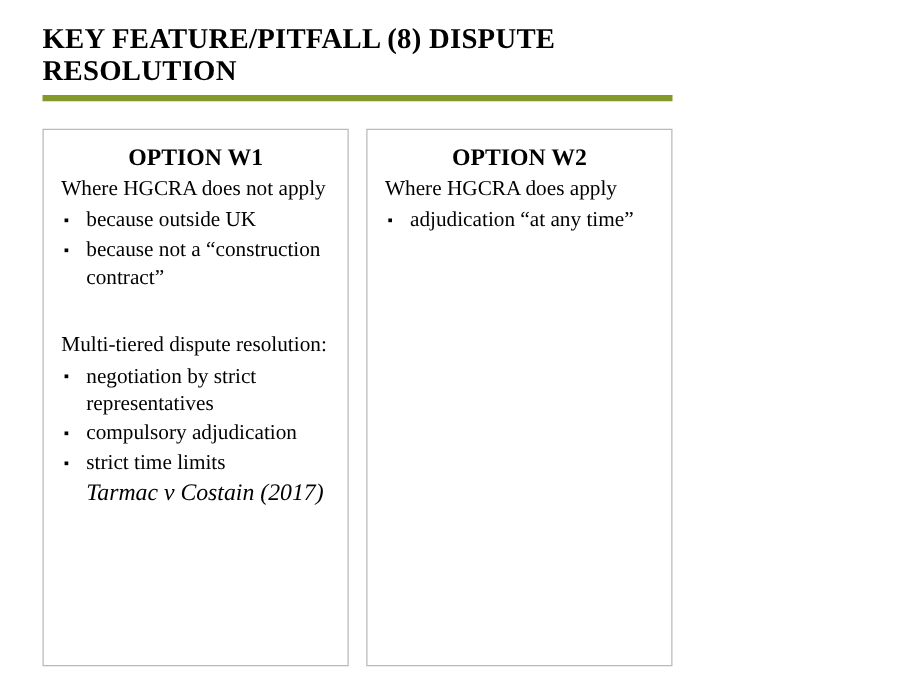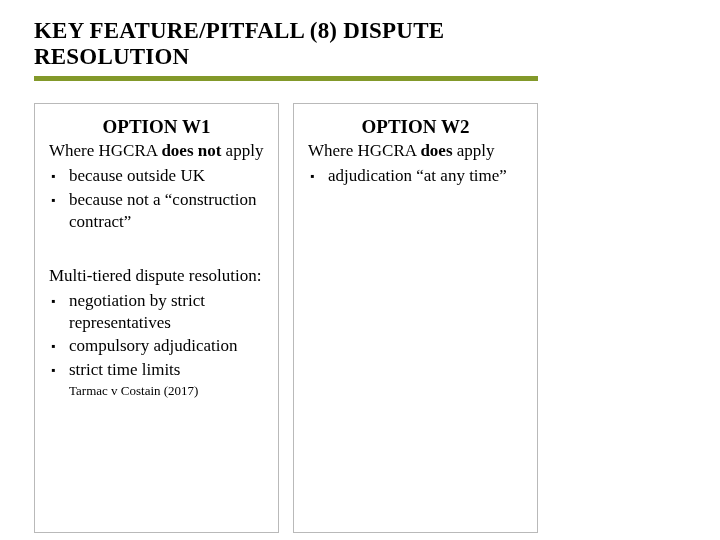--- a/index.html
+++ b/index.html
@@ -43,21 +43,21 @@
     text-align: center;
     font-weight: bold;
     font-size: 19px;
     margin-bottom: 2px;
   }
   .para {
     font-size: 17px;
     line-height: 1.25;
     margin: 0 0 4px 0;
   }
-  .para .strong { font-weight: bold; }
+  .para .strong { font-weight: normal; }
   ul.bullets {
     list-style: none;
     padding: 0;
     margin: 0 0 18px 0;
   }
   ul.bullets li {
     position: relative;
     padding-left: 20px;
     font-size: 17px;
     line-height: 1.28;
@@ -66,21 +66,22 @@
   ul.bullets li::before {
     content: "▪";
     position: absolute;
     left: 2px;
     top: 0;
     font-size: 12px;
     line-height: 22px;
   }
   ul.bullets li.bold { font-weight: normal; }
   .italic-line {
-    font-size: 13px;
+    font-style: italic;
+    font-size: 19px;
     padding-left: 20px;
     line-height: 1.28;
   }
   .spacer { height: 14px; }
 </style>
 </head>
 <body>
 
 <div class="slide">
 

